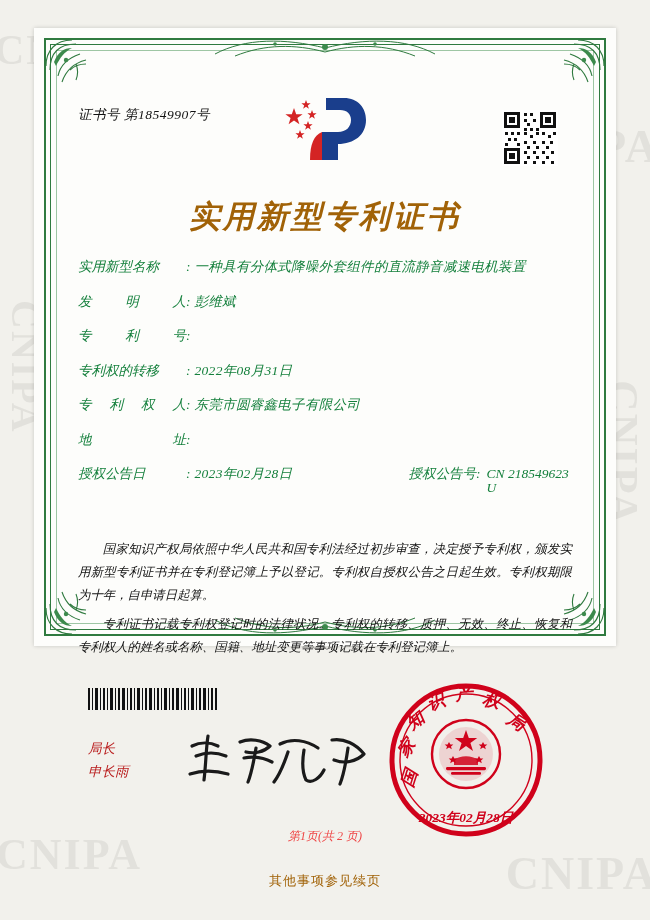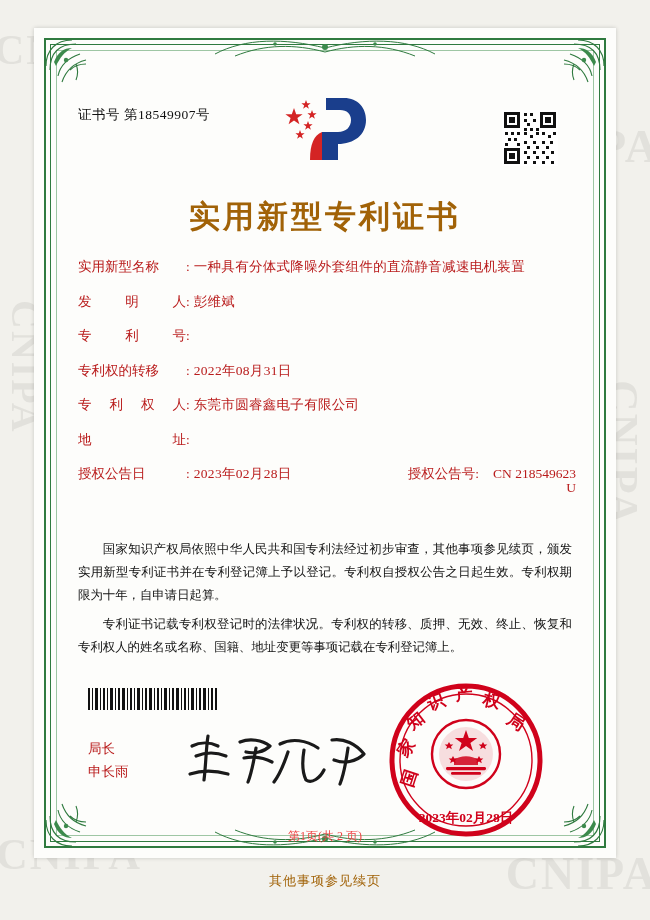--- a/index.html
+++ b/index.html
@@ -19,23 +19,24 @@
     letter-spacing:2px;
     user-select:none;
     pointer-events:none;
   }
   .wm.v{ writing-mode:vertical-rl; }
 
   
   .sheet{
     position:absolute;
     left:34px;top:28px;
-    width:582px;height:830px;
+    width:582px;height:618px;
     background:#fdfdfb;
     box-shadow:0 0 4px rgba(0,0,0,.18);
+    font-style:italic;
   }
   
   .border-outer{
     position:absolute;inset:10px;
     border:2px solid #2f7a3f;
   }
   .border-inner{
     position:absolute;inset:16px;
     border:1px solid #2f7a3f;
   }
@@ -77,37 +78,37 @@
 
   .title{
     position:absolute;left:0;right:0;top:168px;
     text-align:center;
     font-size:31px;font-weight:700;letter-spacing:3px;color:#a16207;
     font-family:"Liberation Serif","DejaVu Serif",serif;
   }
 
   .fields{
     position:absolute;left:44px;right:40px;top:232px;
-    font-size:13.5px;color:#b91c1c;line-height:1;
+    font-size:13.5px;color:#15803d;line-height:1;
   }
   .frow{
     display:flex;align-items:baseline;
     margin-bottom:21px;
   }
   .flabel{
     width:108px;flex:0 0 108px;
     display:flex;justify-content:space-between;
     letter-spacing:0;
   }
   .fcolon{margin:0 4px 0 0;}
   .fvalue{flex:1;letter-spacing:.3px;}
 
   .frow.split .fvalue{flex:0 0 auto;width:210px;}
   .sub-label{margin-left:4px;white-space:nowrap;}
-  .sub-value{margin-left:6px;text-align:right;}
+  .sub-value{margin-left:6px;}
 
   .para{
     position:absolute;left:44px;right:44px;top:510px;
     font-size:12.4px;line-height:1.85;color:#111;
     text-align:justify;
   }
   .para p{margin:0 0 6px 0;text-indent:2em;}
 
   .barcode{
     position:absolute;left:54px;top:660px;
@@ -373,21 +374,21 @@
         <span>授权公告日</span>
       </span>
       <span class="fcolon">:</span>
       <span class="fvalue">2023年02月28日</span>
       <span class="sub-label">授权公告号:</span>
       <span class="sub-value">CN 218549623 U</span>
     </div>
   </div>
 
   <div class="para">
-    <p>国家知识产权局依照中华人民共和国专利法经过初步审查，其他事项参见续页，颁发实用新型专利证书并在专利登记簿上予以登记。专利权自授权公告之日起生效。专利权期限为十年，自申请日起算。</p>
+    <p>国家知识产权局依照中华人民共和国专利法经过初步审查，决定授予专利权，颁发实用新型专利证书并在专利登记簿上予以登记。专利权自授权公告之日起生效。专利权期限为十年，自申请日起算。</p>
     <p>专利证书记载专利权登记时的法律状况。专利权的转移、质押、无效、终止、恢复和专利权人的姓名或名称、国籍、地址变更等事项记载在专利登记簿上。</p>
   </div>
 
   <div class="barcode">
     <svg width="130" height="22" viewBox="0 0 130 22">
       <g fill="#111">
         <rect x="0" y="0" width="2" height="22"></rect>
           <rect x="4" y="0" width="1" height="22"></rect>
           <rect x="7" y="0" width="3" height="22"></rect>
         <rect x="12" y="0" width="1" height="22"></rect>

